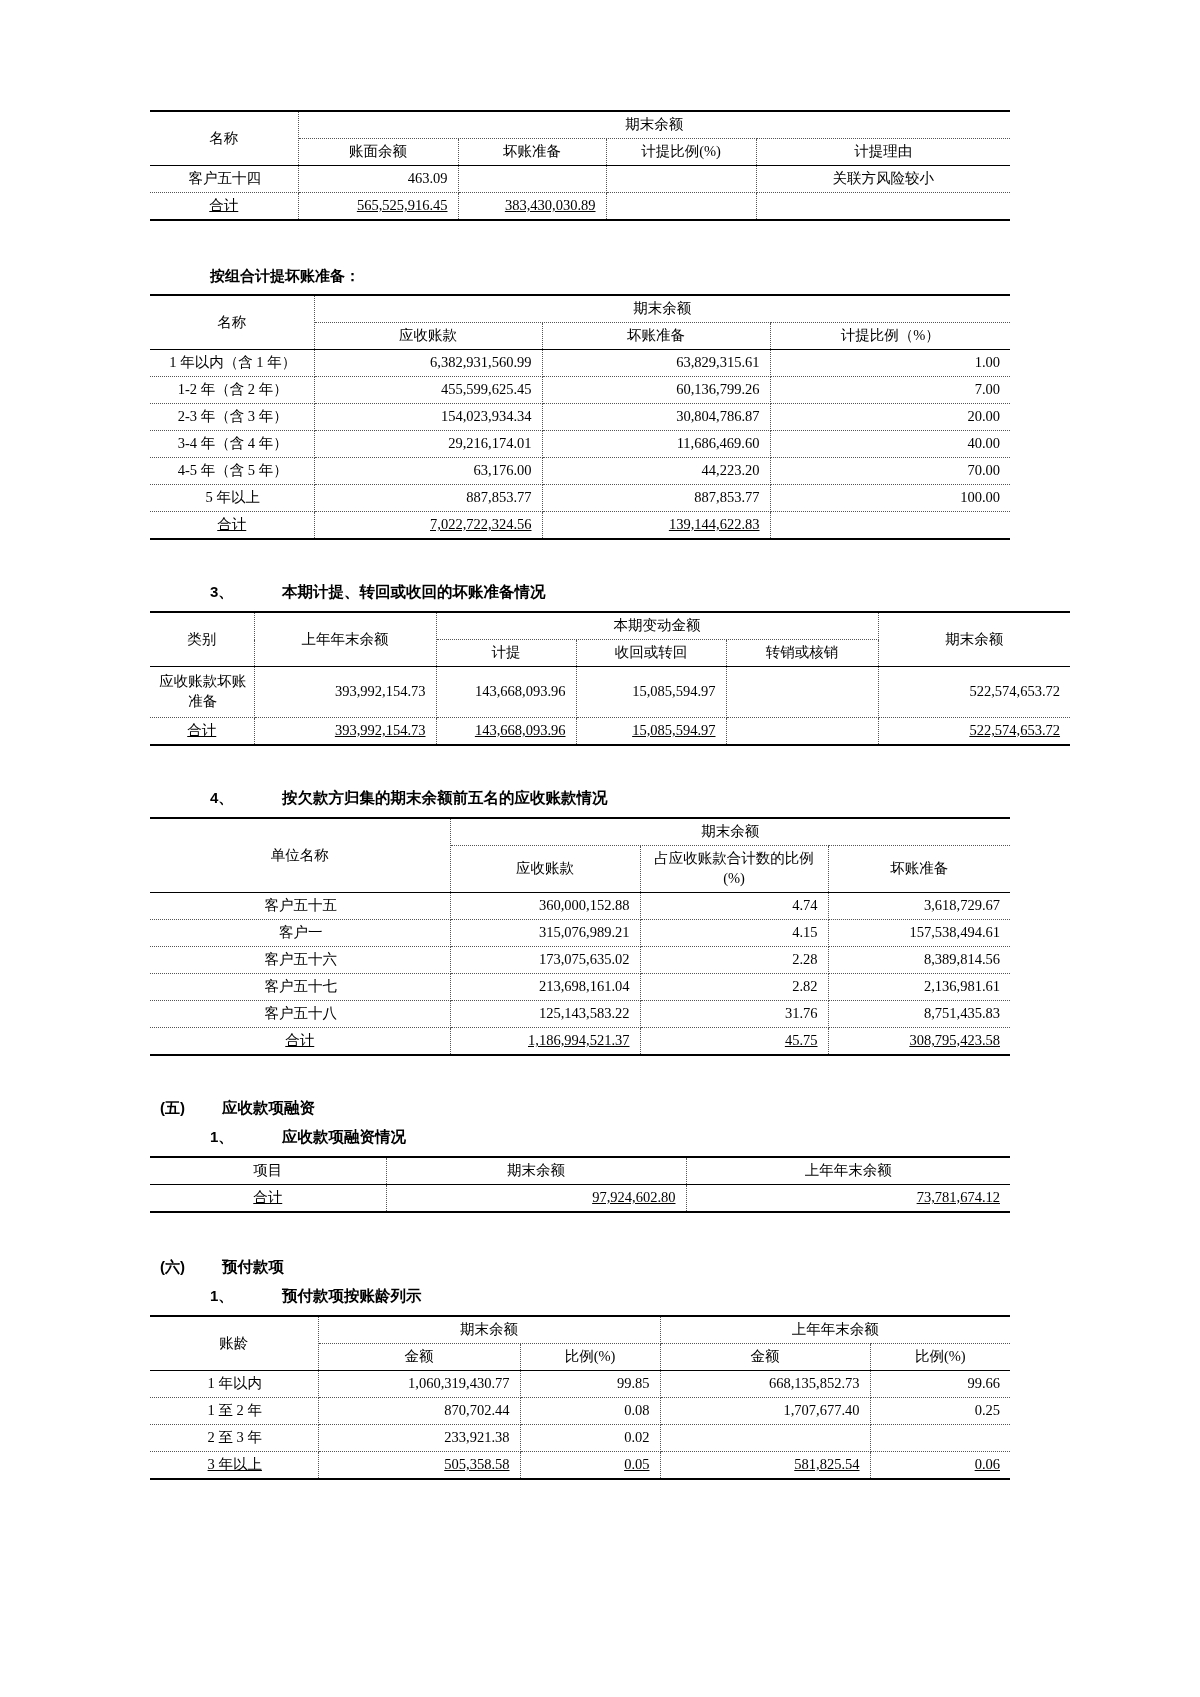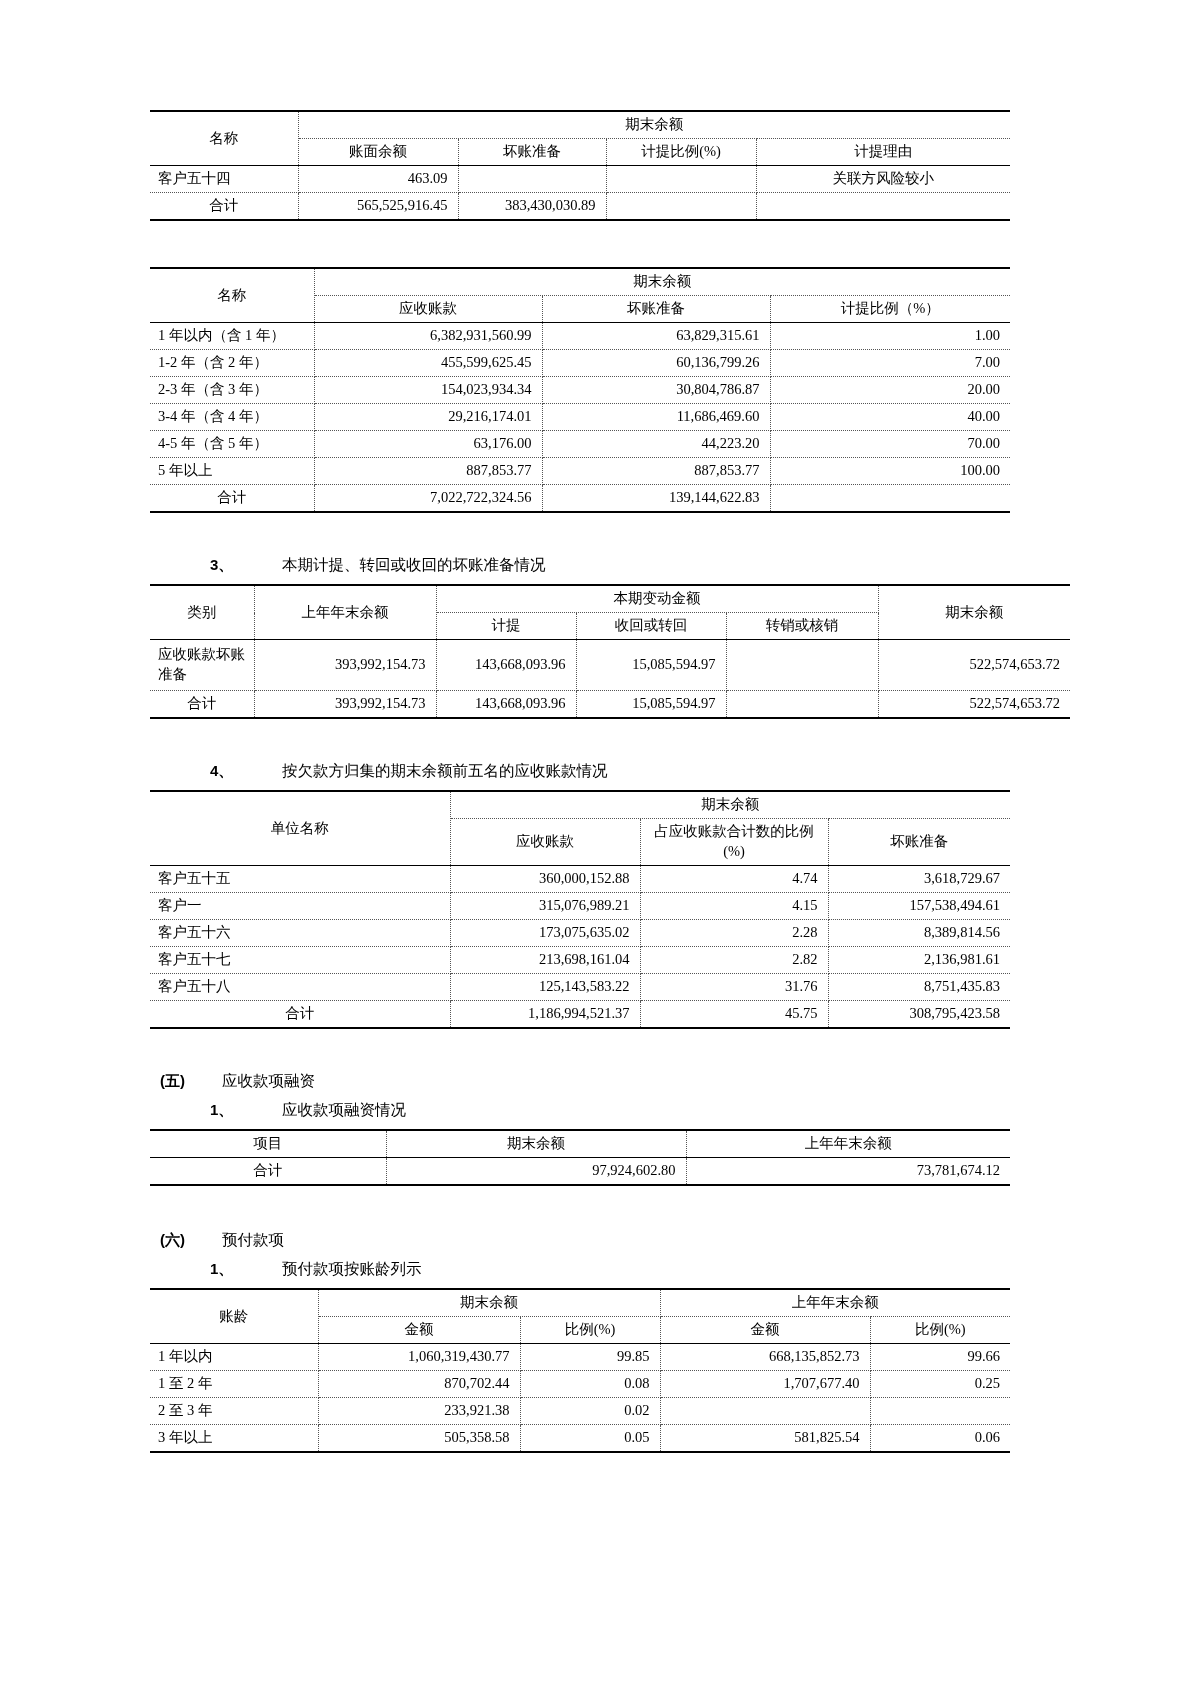--- a/index.html
+++ b/index.html
@@ -36,47 +36,48 @@
   }
   .tbl-outer {
     border-top: 2px solid #000;
     border-bottom: 2px solid #000;
   }
   .tbl-outer tr:first-child td {
     border-top: none;
   }
   .tbl-outer tr:last-child td {
     border-bottom: none;
+    text-decoration: underline;
   }
   .tbl-outer td:first-child {
     border-left: none;
   }
   .tbl-outer td:last-child {
     border-right: none;
   }
   .solid-b td { border-bottom: 1px solid #000; }
   .c { text-align: center; }
   .r { text-align: right; padding-right: 10px; }
-  .l { text-align: left; padding-left: 8px; }
+  .l { text-align: center; padding-left: 8px; }
   .heading-row {
     display: flex;
     align-items: baseline;
     margin: 0 0 8px 0;
   }
   .heading-num {
     width: 72px;
     flex: 0 0 72px;
     font-family: "Liberation Sans", "DejaVu Sans", sans-serif;
     font-weight: bold;
     font-size: 15px;
   }
   .heading-num.paren { width: 62px; flex: 0 0 62px; }
   .heading-txt {
     font-family: "Liberation Sans", "DejaVu Sans", sans-serif;
-    font-weight: normal;
+    font-weight: bold;
     font-size: 15.5px;
     text-align: right;
   }
   .sub-label {
     font-family: "Liberation Sans", "DejaVu Sans", sans-serif;
     font-weight: bold;
     font-size: 15px;
     margin: 0 0 8px 60px;
   }
 </style>
@@ -115,20 +116,21 @@
       <td class="c">合计</td>
       <td class="r">565,525,916.45</td>
       <td class="r">383,430,030.89</td>
       <td class="r"></td>
       <td class="c"></td>
     </tr>
   </tbody>
     </table>
 
   <div style="height:46px"></div>
+  <div class="sub-label">按组合计提坏账准备：</div>
   <table class="tbl-outer" style="width:860px;">
     <colgroup>
       <col style="width:164px">
       <col style="width:228px">
       <col style="width:228px">
       <col style="width:240px">
     </colgroup>
     <tbody>
         <tr class="solid-b">
       <td class="c" rowspan="2">名称</td>

